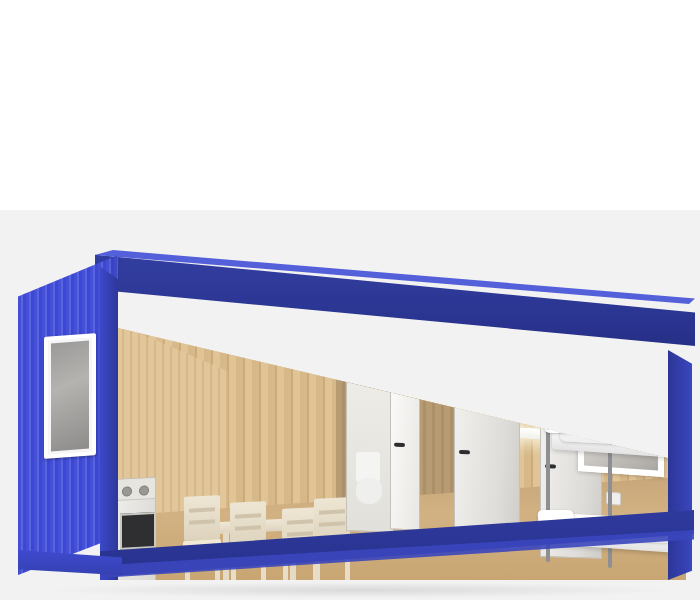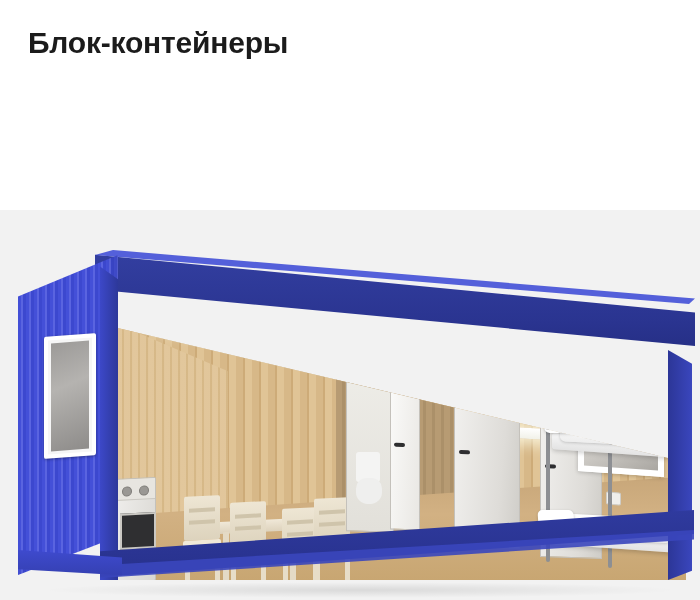--- a/index.html
+++ b/index.html
@@ -258,21 +258,20 @@
     position:absolute;left:40px;top:372px;width:640px;height:16px;
     background:radial-gradient(ellipse at 50% 50%, rgba(0,0,0,.10), rgba(0,0,0,0) 70%);
   }
 </style>
 </head>
 <body>
 
 <div class="page">
 
   <div class="text-block">
-    <h1 class="title">Блок-контейнеры</h1>
   </div>
 
   <div class="photo" aria-label="Синий блок-контейнер в разрезе с кухней, санузлом и двухъярусной кроватью">
     <div class="container-3d">
 
       <div class="opening">
         <div class="ceiling"></div>
         <div class="back-wall"></div>
         <div class="left-return"></div>
         <div class="mid-wall"></div>

